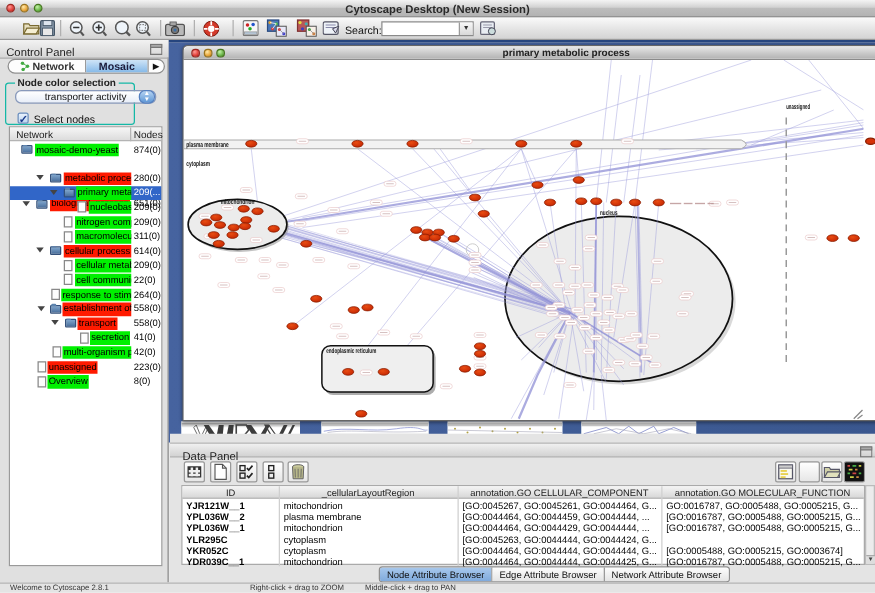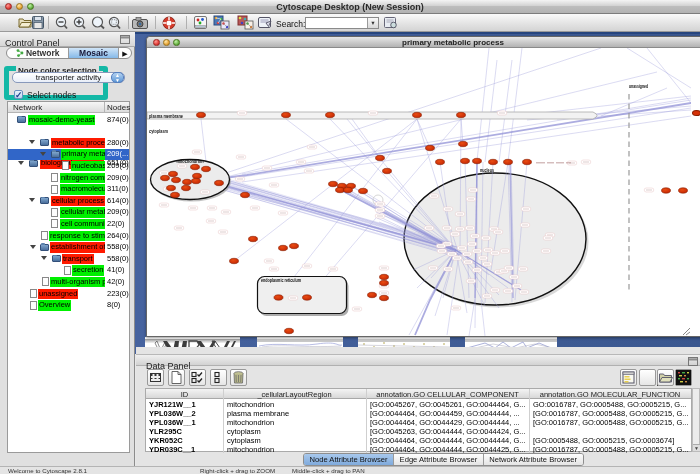--- a/index.html
+++ b/index.html
@@ -26,21 +26,21 @@
 
 #cpanel { left:0; top:32px; width:135px; height:434px; background:#e0e0e0; border-right:1px solid #8c8c8c; }
 #cpanel-title { position:absolute; left:0; top:0; width:135px; height:15px;
   background:linear-gradient(#f2f2f2,#d6d6d6); border-bottom:1px solid #aaa; }
 #cpanel-title span { font-size:9px; color:#222; margin-left:5px; line-height:15px; display:inline-block;}
 #tabs { position:absolute; left:6px; top:15px; width:126px; height:12px; border:1px solid #8e8e8e; border-radius:6px; background:#fdfdfd; overflow:hidden; display:flex; }
 #tab-network { width:62px; font-size:8.5px; font-weight:bold; color:#333; text-align:center; line-height:11px; border-right:1px solid #9a9a9a;}
 #tab-mosaic { width:50px; font-size:8.5px; font-weight:bold; color:#1a1a3a; text-align:center; line-height:11px;
   background:linear-gradient(#cfe4f7,#85b9e8); border-right:1px solid #9a9a9a;}
 #tab-arrow { flex:1; text-align:center; font-size:7px; line-height:11px; color:#111; }
-#groupbox { position:absolute; left:4px; top:34px; width:104px; height:34px; border:5px solid #14b8a6; border-radius:3px; }
+#groupbox { position:absolute; left:4px; top:34px; width:104px; height:34px; border:1px solid #14b8a6; border-radius:3px; }
 #groupbox .gtitle { position:absolute; left:7px; top:-5px; background:#e0e0e0; font-size:8px; font-weight:bold; color:#222; padding:0 2px;}
 #combo { position:absolute; left:12px; top:40px; width:113px; height:11px; border:1px solid #8899bb; border-radius:5px; background:linear-gradient(#ffffff,#e8eef8); font-size:8px; color:#111; text-align:center; line-height:10px; }
 #combo .step { position:absolute; right:0px; top:-1px; width:13px; height:11px; border-radius:5px; background:linear-gradient(#b5d3f2,#5e97d6); border:1px solid #5580c0; color:#fff; font-size:5px; line-height:5px; text-align:center;}
 #chk { position:absolute; left:14px; top:58px; width:9px; height:9px; border:1px solid #6a8fc0; border-radius:2px; background:linear-gradient(#eaf2fc,#bcd6f2); color:#1a3a8a; font-size:9px; line-height:9px; font-weight:bold; text-align:center;}
 #chklabel { position:absolute; left:27px; top:58px; font-size:8.5px; color:#111; }
 #treebox { position:absolute; left:7px; top:69px; width:123px; height:352px; background:#fff; border:1px solid #9a9a9a; }
 #treehdr { position:absolute; left:0; top:0; width:121px; height:11px; background:linear-gradient(#f6f6f6,#dcdcdc); border-bottom:1px solid #b4b4b4; }
 #treehdr .h1 { position:absolute; left:5px; top:1px; font-size:8px; color:#222;}
 #treehdr .h2 { position:absolute; left:99px; top:1px; font-size:8px; color:#222;}
 #treehdr .div { position:absolute; left:96px; top:0; width:1px; height:11px; background:#b4b4b4;}

